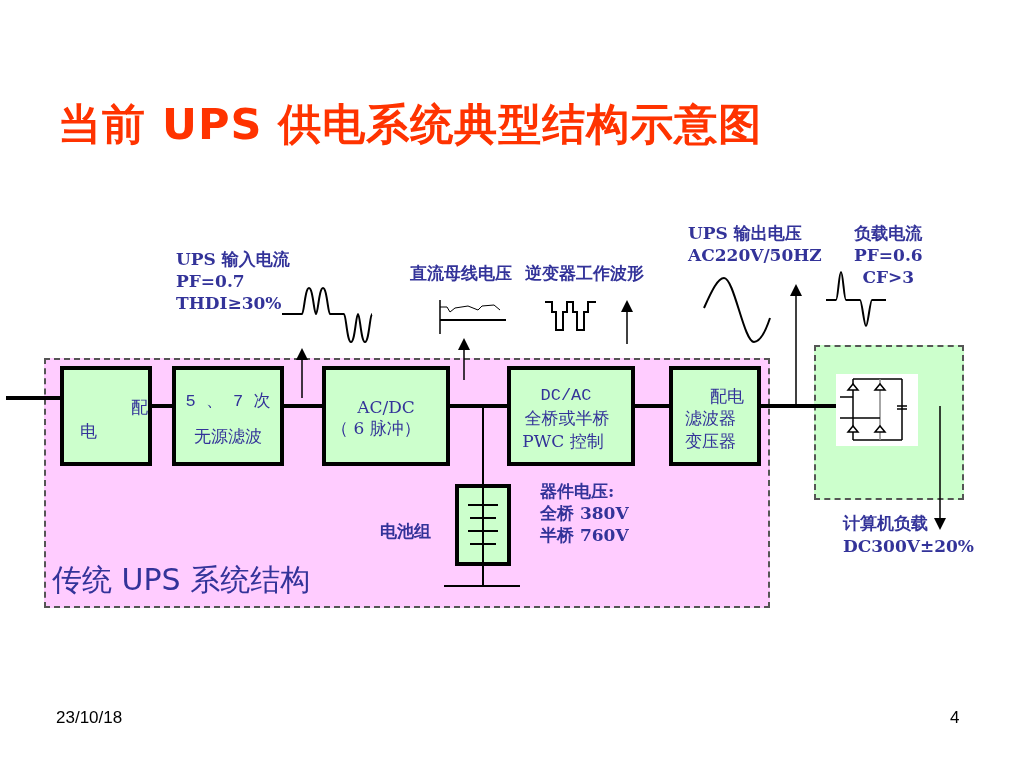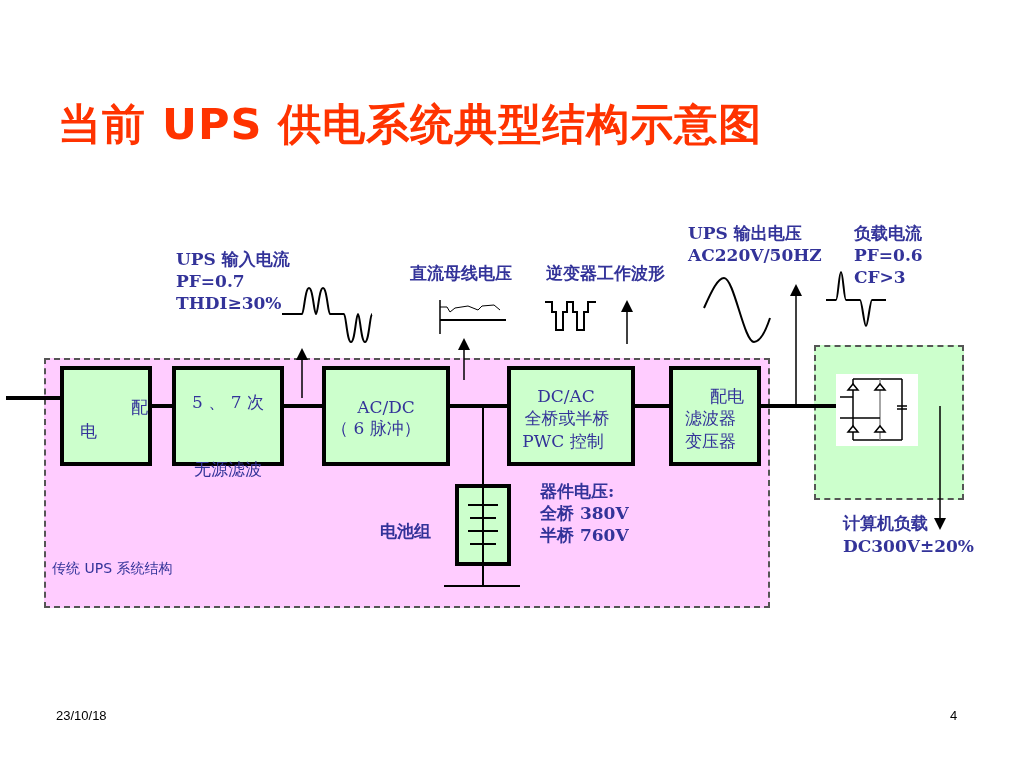--- a/index.html
+++ b/index.html
@@ -4,46 +4,46 @@
 <style>
   html,body{margin:0;padding:0;background:#ffffff;}
   body{width:1024px;height:768px;position:relative;overflow:hidden;font-family:"DejaVu Serif","Liberation Serif",serif;}
   .abs{position:absolute;}
   .title{left:58px;top:96px;font-family:"DejaVu Sans","Liberation Sans",sans-serif;font-size:43px;font-weight:bold;color:#ff3300;letter-spacing:1px;white-space:nowrap;}
   .lbl{color:#333399;font-size:17px;line-height:22px;white-space:nowrap;font-weight:bold;}
   .ups-region{left:44px;top:358px;width:726px;height:250px;background:#ffccff;border:2px dashed #555;box-sizing:border-box;}
   .load-region{left:814px;top:345px;width:150px;height:155px;background:#ccffcc;border:2px dashed #555;box-sizing:border-box;}
   .block{background:#ccffcc;border:4px solid #000;box-sizing:border-box;}
   .blabel{color:#333399;font-size:17px;line-height:22px;text-align:center;white-space:nowrap;}
-  .region-label{left:52px;top:560px;font-family:"DejaVu Sans","Liberation Sans",sans-serif;font-size:14px;color:#333399;white-space:nowrap;}
-  .footer{font-family:"Liberation Sans","DejaVu Sans",sans-serif;font-size:13px;color:#000;}
+  .region-label{left:52px;top:560px;font-family:"DejaVu Sans","Liberation Sans",sans-serif;font-size:30px;color:#333399;white-space:nowrap;}
+  .footer{font-family:"Liberation Sans","DejaVu Sans",sans-serif;font-size:17px;color:#000;}
   svg{position:absolute;left:0;top:0;}
 </style>
 </head>
 <body>
 
 <div class="abs title">当前 UPS 供电系统典型结构示意图</div>
 
 <div class="abs ups-region"></div>
 <div class="abs load-region"></div>
 
 <div class="abs block" style="left:60px;top:366px;width:92px;height:100px;"></div>
 <div class="abs blabel" style="left:80px;top:420px;">电</div>
 <div class="abs blabel" style="left:131px;top:396px;">配</div>
 
 <div class="abs block" style="left:172px;top:366px;width:112px;height:100px;"></div>
-<div class="abs blabel" style="left:172px;top:391px;width:112px;">5 、 7 次</div>
-<div class="abs blabel" style="left:172px;top:425px;width:112px;margin-top:33px;">无源滤波</div>
+<div class="abs blabel" style="left:172px;top:391px;width:112px;font-family:Liberation Mono, monospace;">5 、 7 次</div>
+<div class="abs blabel" style="left:172px;top:425px;width:112px;">无源滤波</div>
 
 <div class="abs block" style="left:322px;top:366px;width:128px;height:100px;"></div>
 <div class="abs blabel" style="left:322px;top:396px;width:128px;">AC/DC</div>
 <div class="abs blabel" style="left:322px;top:417px;width:108px;">（ 6 脉冲）</div>
 
 <div class="abs block" style="left:507px;top:366px;width:128px;height:100px;"></div>
-<div class="abs blabel" style="left:507px;top:385px;width:118px;">DC/AC</div>
+<div class="abs blabel" style="left:507px;top:385px;width:118px;font-family:Liberation Mono, monospace;">DC/AC</div>
 <div class="abs blabel" style="left:507px;top:407px;width:120px;">全桥或半桥</div>
 <div class="abs blabel" style="left:507px;top:430px;width:112px;">PWC 控制</div>
 
 <div class="abs block" style="left:669px;top:366px;width:92px;height:100px;"></div>
 <div class="abs blabel" style="left:710px;top:385px;">配电</div>
 <div class="abs blabel" style="left:685px;top:407px;">滤波器</div>
 <div class="abs blabel" style="left:685px;top:430px;">变压器</div>
 
 <div class="abs block" style="left:455px;top:484px;width:56px;height:82px;"></div>
 
@@ -112,26 +112,26 @@
     <line x1="897" y1="409" x2="907" y2="409"></line>
   </g>
 </svg>
 
 <div class="abs lbl" style="left:176px;top:248px;">
   <div>UPS 输入电流</div>
   <div>PF=0.7</div>
   <div>THDI≥30%</div>
 </div>
 <div class="abs lbl" style="left:410px;top:262px;">直流母线电压</div>
-<div class="abs lbl" style="left:546px;top:262px;">逆变器工作波形</div>
+<div class="abs lbl" style="left:525px;top:262px;">逆变器工作波形</div>
 <div class="abs lbl" style="left:688px;top:222px;">
   <div>UPS 输出电压</div>
   <div>AC220V/50HZ</div>
 </div>
-<div class="abs lbl" style="left:854px;top:222px;">
+<div class="abs lbl" style="left:854px;top:222px;text-align:center;">
   <div>负载电流</div>
   <div>PF=0.6</div>
   <div>CF&gt;3</div>
 </div>
 <div class="abs lbl" style="left:540px;top:480px;">
   <div>器件电压:</div>
   <div>全桥 380V</div>
   <div>半桥 760V</div>
 </div>
 <div class="abs lbl" style="left:380px;top:520px;">电池组</div>

